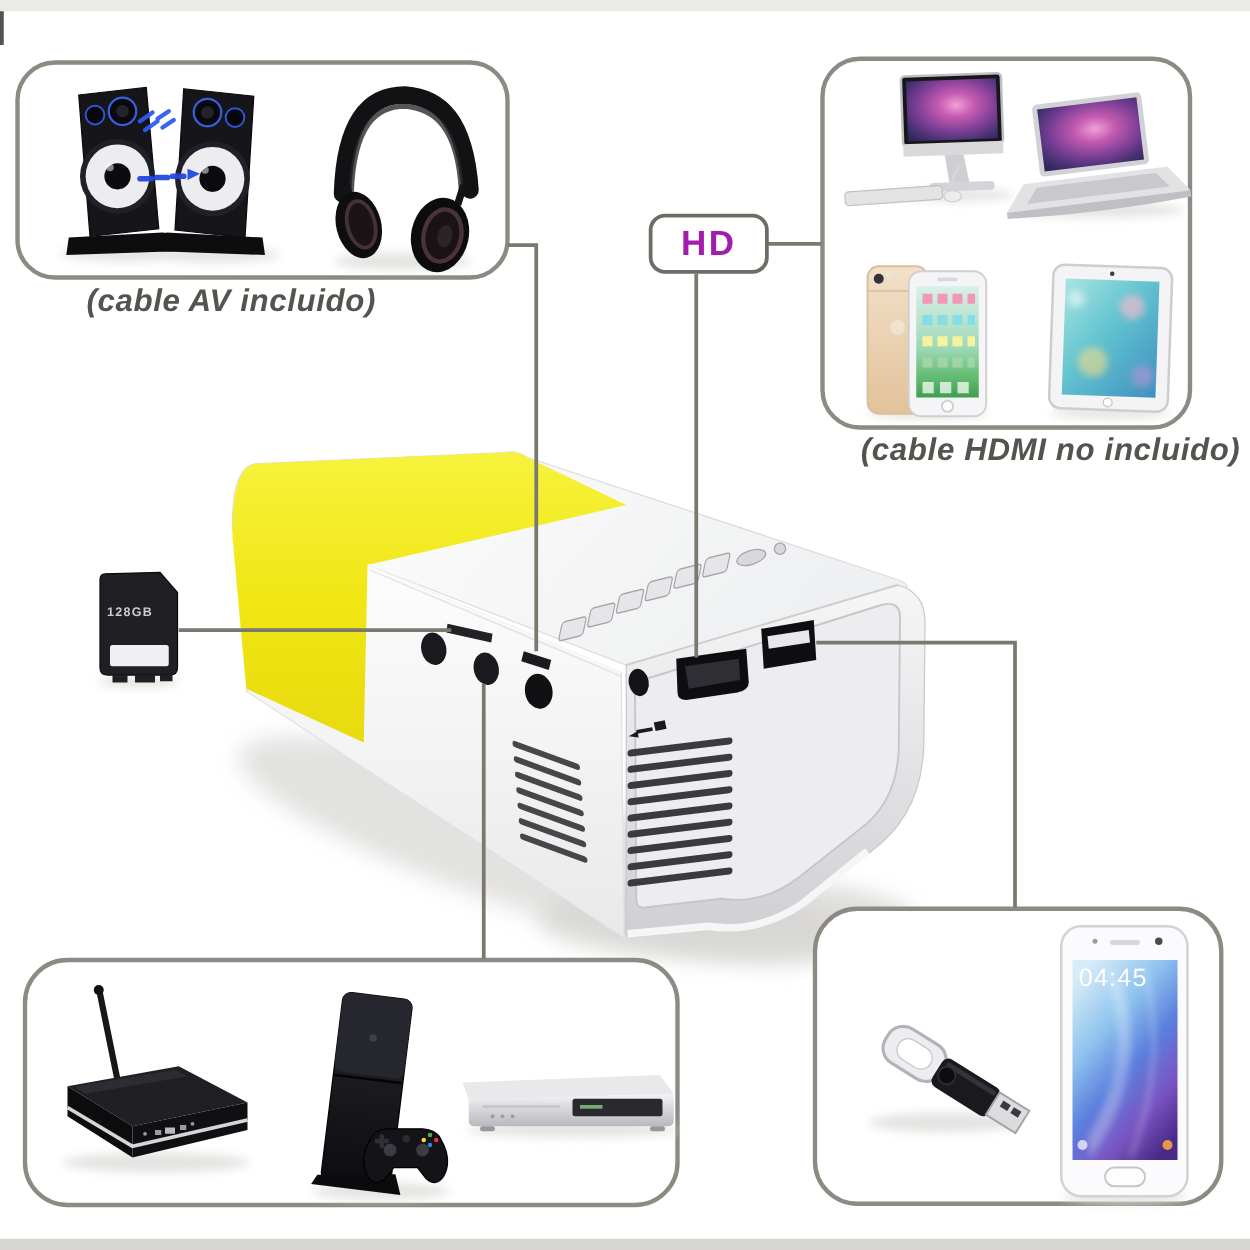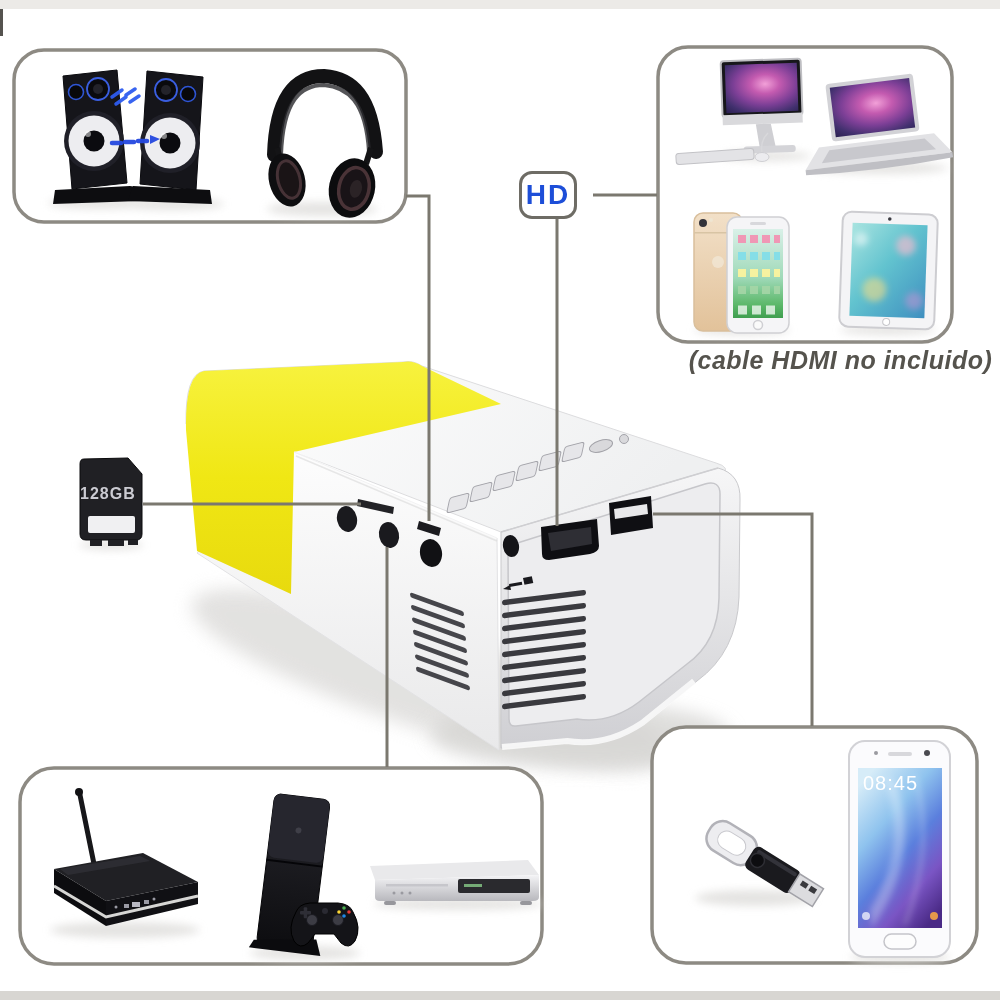--- a/index.html
+++ b/index.html
@@ -3,26 +3,26 @@
 <meta charset="utf-8">
 <style>
   html,body{margin:0;padding:0;background:#ffffff;}
   .stage{position:relative;width:1000px;height:1000px;background:#ffffff;overflow:hidden;
          font-family:"Liberation Sans",sans-serif;}
   .stage svg{position:absolute;left:0;top:0;}
   .caption{position:absolute;font-style:italic;font-weight:600;color:#55534d;
            text-align:center;letter-spacing:.5px;}
   .caption-av{left:35px;top:227px;width:300px;font-size:25px;}
   .caption-hdmi{left:662px;top:346px;width:305px;font-size:25px;margin-left:26px;}
-  .hd-badge{position:absolute;left:519px;top:171px;width:58px;height:48px;box-sizing:border-box;
+  .hd-badge{position:absolute;left:519px;top:171px;width:96px;height:48px;box-sizing:border-box;
             border:3px solid #6e6c65;border-radius:13px;background:#ffffff;display:flex;
             align-items:center;justify-content:center;font-size:28px;font-weight:bold;
-            color:#1d4ed8;letter-spacing:2px;}
+            color:#a21caf;letter-spacing:2px;}
   .sd-label{position:absolute;left:80px;top:485px;width:48px;text-align:center;
-            font-size:16px;font-weight:bold;color:#cbcbd2;letter-spacing:1px;}
+            font-size:10px;font-weight:bold;color:#cbcbd2;letter-spacing:1px;}
   .clock{position:absolute;left:863px;top:772px;font-size:20px;color:#ffffff;letter-spacing:1px;}
   .strip-top{position:absolute;left:0;top:0;width:1000px;height:9px;background:#eceae7;}
   .strip-bottom{position:absolute;left:0;top:991px;width:1000px;height:9px;background:#d8d6d2;}
   .edge-artifact{position:absolute;left:0;top:9px;width:3px;height:27px;background:#55534f;}
 </style>
 </head>
 <body>
 
 <div class="stage">
 
@@ -406,17 +406,18 @@
     <path d="M593,195 L657,195"></path>
     <path d="M653,514 L812,514 L812,726"></path>
     <path d="M387,547 L387,767"></path>
   </g>
 </svg>
 
   <div class="strip-top"></div>
   <div class="strip-bottom"></div>
   <div class="edge-artifact"></div>
 
+  <div class="caption caption-av">(cable AV incluido)</div>
   <div class="caption caption-hdmi">(cable HDMI no incluido)</div>
   <div class="hd-badge">HD</div>
   <div class="sd-label">128GB</div>
-  <div class="clock">08:45</div>
+  <div class="clock">04:45</div>
 </div>
 
 </body></html>

